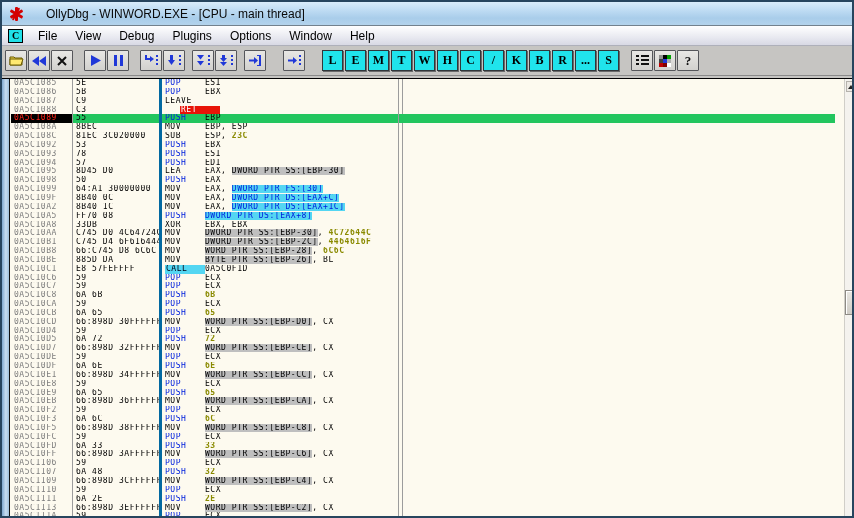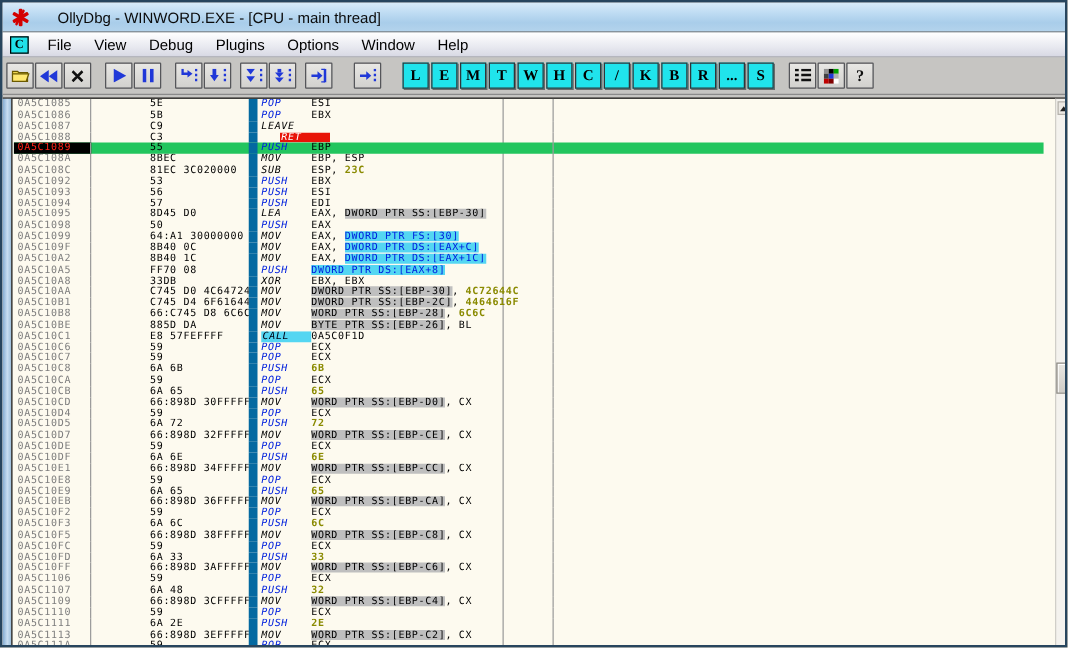--- a/index.html
+++ b/index.html
@@ -67,23 +67,23 @@
     background:linear-gradient(90deg,#7fa8cf,#c8def2 55%,#9cbeda); border-right:1px solid #111;
   }
   .rows { position:absolute; left:9px; top:0; right:21px; bottom:0; overflow:hidden; }
   .row { position:relative; height:8.85px; line-height:8.9px; white-space:nowrap;
          font-family:"DejaVu Sans Mono", monospace; font-size:8px; letter-spacing:0.55px; }
   .row.sel { background:#22c55e; }
   .c-addr { display:inline-block; width:62px; height:100%; padding-left:3px; color:#7d7d7d;
             border-right:1px solid #9c9c9c; overflow:hidden; vertical-align:top; }
   .sel .c-addr { background:#000; color:#ff2418; }
   .c-hex  { display:inline-block; width:89px; height:100%; padding-left:3px; color:#000;
-            border-right:7px solid #0369a1; overflow:hidden; vertical-align:top;margin-left:44px; }
+            border-right:3px solid #0369a1; overflow:hidden; vertical-align:top; }
   .c-dis  { display:inline-block; width:236px; height:100%; padding-left:3px; overflow:hidden; vertical-align:top; }
-  .c-mn   { display:inline-block; width:40px; color:#000; vertical-align:top;font-style:italic; }
+  .c-mn   { display:inline-block; width:40px; color:#000; vertical-align:top; }
   .mn-b { color:#0020dd; }
   .mn-r { background:#e81408; color:#fff; padding:0 1px;margin-left:15px; }
   .mn-c { background:#54d6f2; color:#001; padding:0 1px; }
   .op-r { color:#000; }
   .op-i { color:#8a8a00;font-weight:bold; }
   .op-ms { background:#bfbfbf; color:#000; }
   .op-mf { background:#54d6f2; color:#0020dd; }
   .c-comment { display:inline-block; border-left:1px solid #9c9c9c; height:100%; vertical-align:top; }
 
   
@@ -289,21 +289,21 @@
     <div class="rows" id="rows">
       <div class="vsep"></div>
     <div class="row"><span class="c-addr">0A5C1085</span><span class="c-hex">5E</span><span class="c-dis"><span class="c-mn mn-b">POP</span><span class="op-r">ESI</span></span><span class="c-comment"></span></div>
         <div class="row"><span class="c-addr">0A5C1086</span><span class="c-hex">5B</span><span class="c-dis"><span class="c-mn mn-b">POP</span><span class="op-r">EBX</span></span><span class="c-comment"></span></div>
         <div class="row"><span class="c-addr">0A5C1087</span><span class="c-hex">C9</span><span class="c-dis"><span class="c-mn">LEAVE</span></span><span class="c-comment"></span></div>
         <div class="row"><span class="c-addr">0A5C1088</span><span class="c-hex">C3</span><span class="c-dis"><span class="c-mn mn-r">RET</span></span><span class="c-comment"></span></div>
         <div class="row sel"><span class="c-addr">0A5C1089</span><span class="c-hex">55</span><span class="c-dis"><span class="c-mn mn-b">PUSH</span><span class="op-r">EBP</span></span><span class="c-comment"></span></div>
         <div class="row"><span class="c-addr">0A5C108A</span><span class="c-hex">8BEC</span><span class="c-dis"><span class="c-mn">MOV</span><span class="op-r">EBP, ESP</span></span><span class="c-comment"></span></div>
         <div class="row"><span class="c-addr">0A5C108C</span><span class="c-hex">81EC 3C020000</span><span class="c-dis"><span class="c-mn">SUB</span><span class="op-r">ESP, </span><span class="op-i">23C</span></span><span class="c-comment"></span></div>
         <div class="row"><span class="c-addr">0A5C1092</span><span class="c-hex">53</span><span class="c-dis"><span class="c-mn mn-b">PUSH</span><span class="op-r">EBX</span></span><span class="c-comment"></span></div>
-        <div class="row"><span class="c-addr">0A5C1093</span><span class="c-hex">56</span><span class="c-dis"><span class="c-mn mn-b">PUSH</span><span class="op-r">ESI</span></span><span class="c-comment"></span></div>
+        <div class="row"><span class="c-addr">0A5C1093</span><span class="c-hex">78</span><span class="c-dis"><span class="c-mn mn-b">PUSH</span><span class="op-r">ESI</span></span><span class="c-comment"></span></div>
         <div class="row"><span class="c-addr">0A5C1094</span><span class="c-hex">57</span><span class="c-dis"><span class="c-mn mn-b">PUSH</span><span class="op-r">EDI</span></span><span class="c-comment"></span></div>
         <div class="row"><span class="c-addr">0A5C1095</span><span class="c-hex">8D45 D0</span><span class="c-dis"><span class="c-mn">LEA</span><span class="op-r">EAX, </span><span class="op-ms">DWORD PTR SS:[EBP-30]</span></span><span class="c-comment"></span></div>
         <div class="row"><span class="c-addr">0A5C1098</span><span class="c-hex">50</span><span class="c-dis"><span class="c-mn mn-b">PUSH</span><span class="op-r">EAX</span></span><span class="c-comment"></span></div>
         <div class="row"><span class="c-addr">0A5C1099</span><span class="c-hex">64:A1 30000000</span><span class="c-dis"><span class="c-mn">MOV</span><span class="op-r">EAX, </span><span class="op-mf">DWORD PTR FS:[30]</span></span><span class="c-comment"></span></div>
         <div class="row"><span class="c-addr">0A5C109F</span><span class="c-hex">8B40 0C</span><span class="c-dis"><span class="c-mn">MOV</span><span class="op-r">EAX, </span><span class="op-mf">DWORD PTR DS:[EAX+C]</span></span><span class="c-comment"></span></div>
         <div class="row"><span class="c-addr">0A5C10A2</span><span class="c-hex">8B40 1C</span><span class="c-dis"><span class="c-mn">MOV</span><span class="op-r">EAX, </span><span class="op-mf">DWORD PTR DS:[EAX+1C]</span></span><span class="c-comment"></span></div>
         <div class="row"><span class="c-addr">0A5C10A5</span><span class="c-hex">FF70 08</span><span class="c-dis"><span class="c-mn mn-b">PUSH</span><span class="op-mf">DWORD PTR DS:[EAX+8]</span></span><span class="c-comment"></span></div>
         <div class="row"><span class="c-addr">0A5C10A8</span><span class="c-hex">33DB</span><span class="c-dis"><span class="c-mn">XOR</span><span class="op-r">EBX, EBX</span></span><span class="c-comment"></span></div>
         <div class="row"><span class="c-addr">0A5C10AA</span><span class="c-hex">C745 D0 4C64724C</span><span class="c-dis"><span class="c-mn">MOV</span><span class="op-ms">DWORD PTR SS:[EBP-30]</span><span class="op-r">, </span><span class="op-i">4C72644C</span></span><span class="c-comment"></span></div>
         <div class="row"><span class="c-addr">0A5C10B1</span><span class="c-hex">C745 D4 6F616444</span><span class="c-dis"><span class="c-mn">MOV</span><span class="op-ms">DWORD PTR SS:[EBP-2C]</span><span class="op-r">, </span><span class="op-i">4464616F</span></span><span class="c-comment"></span></div>

